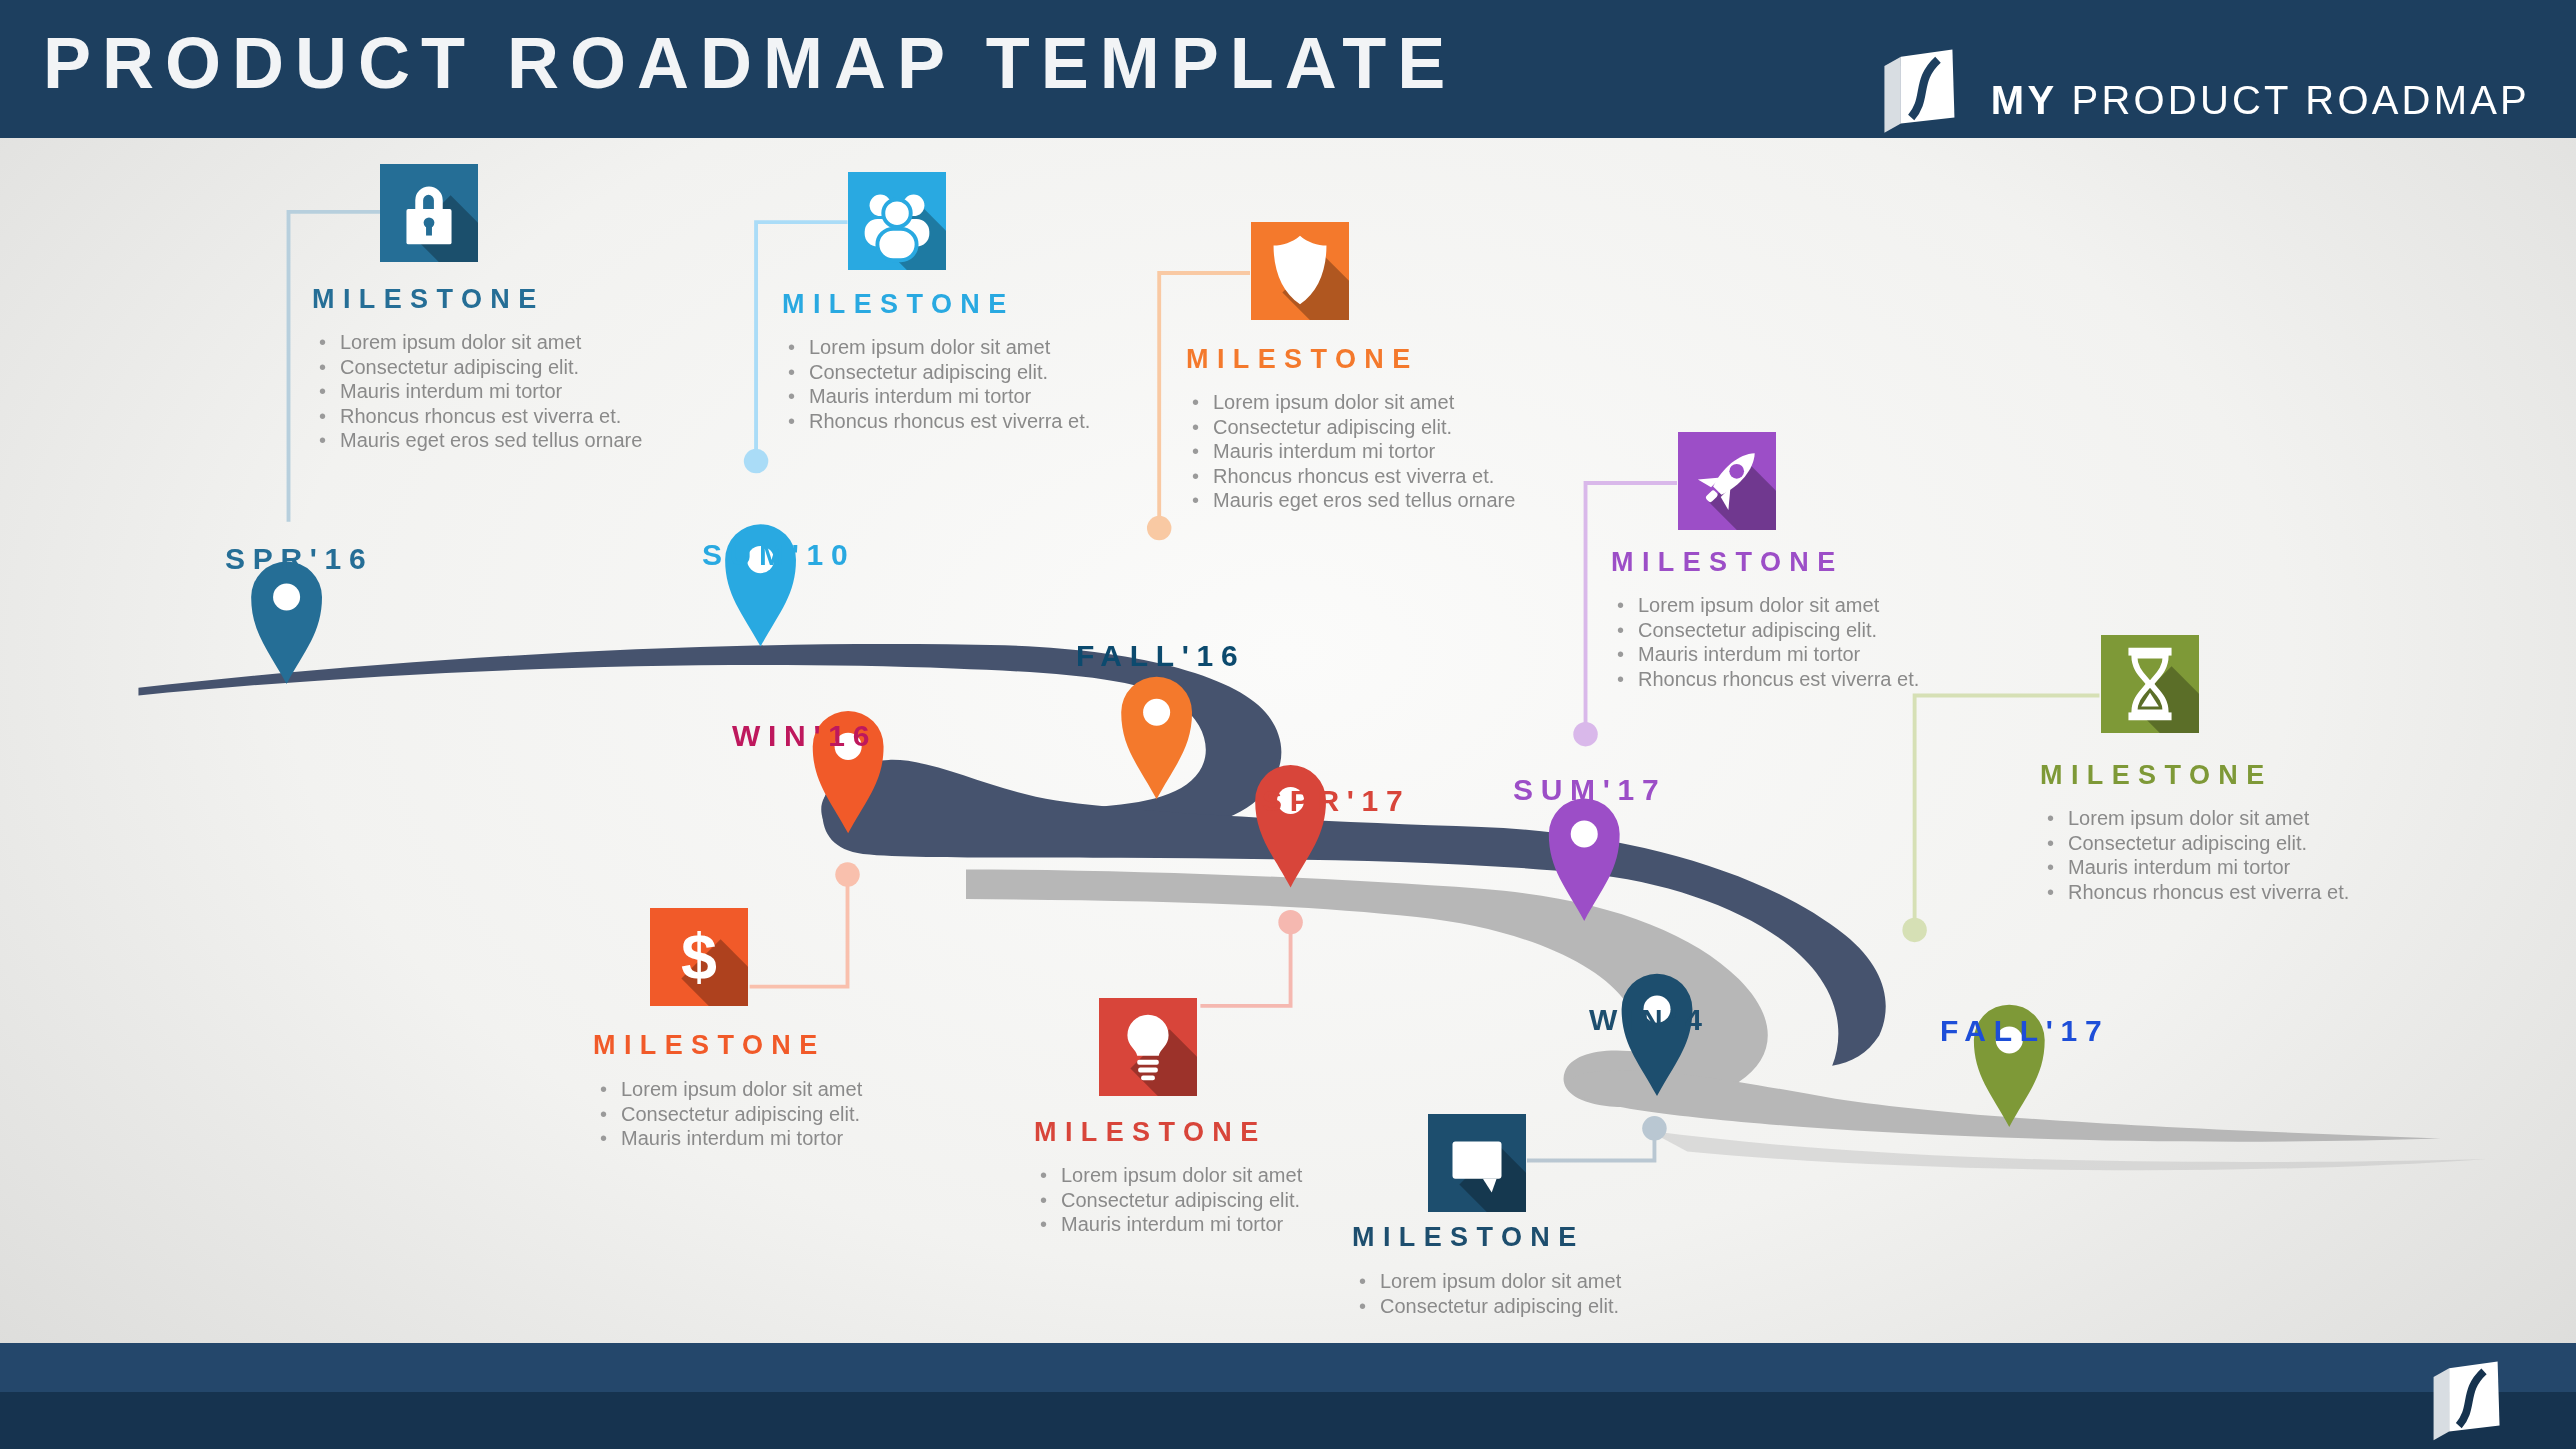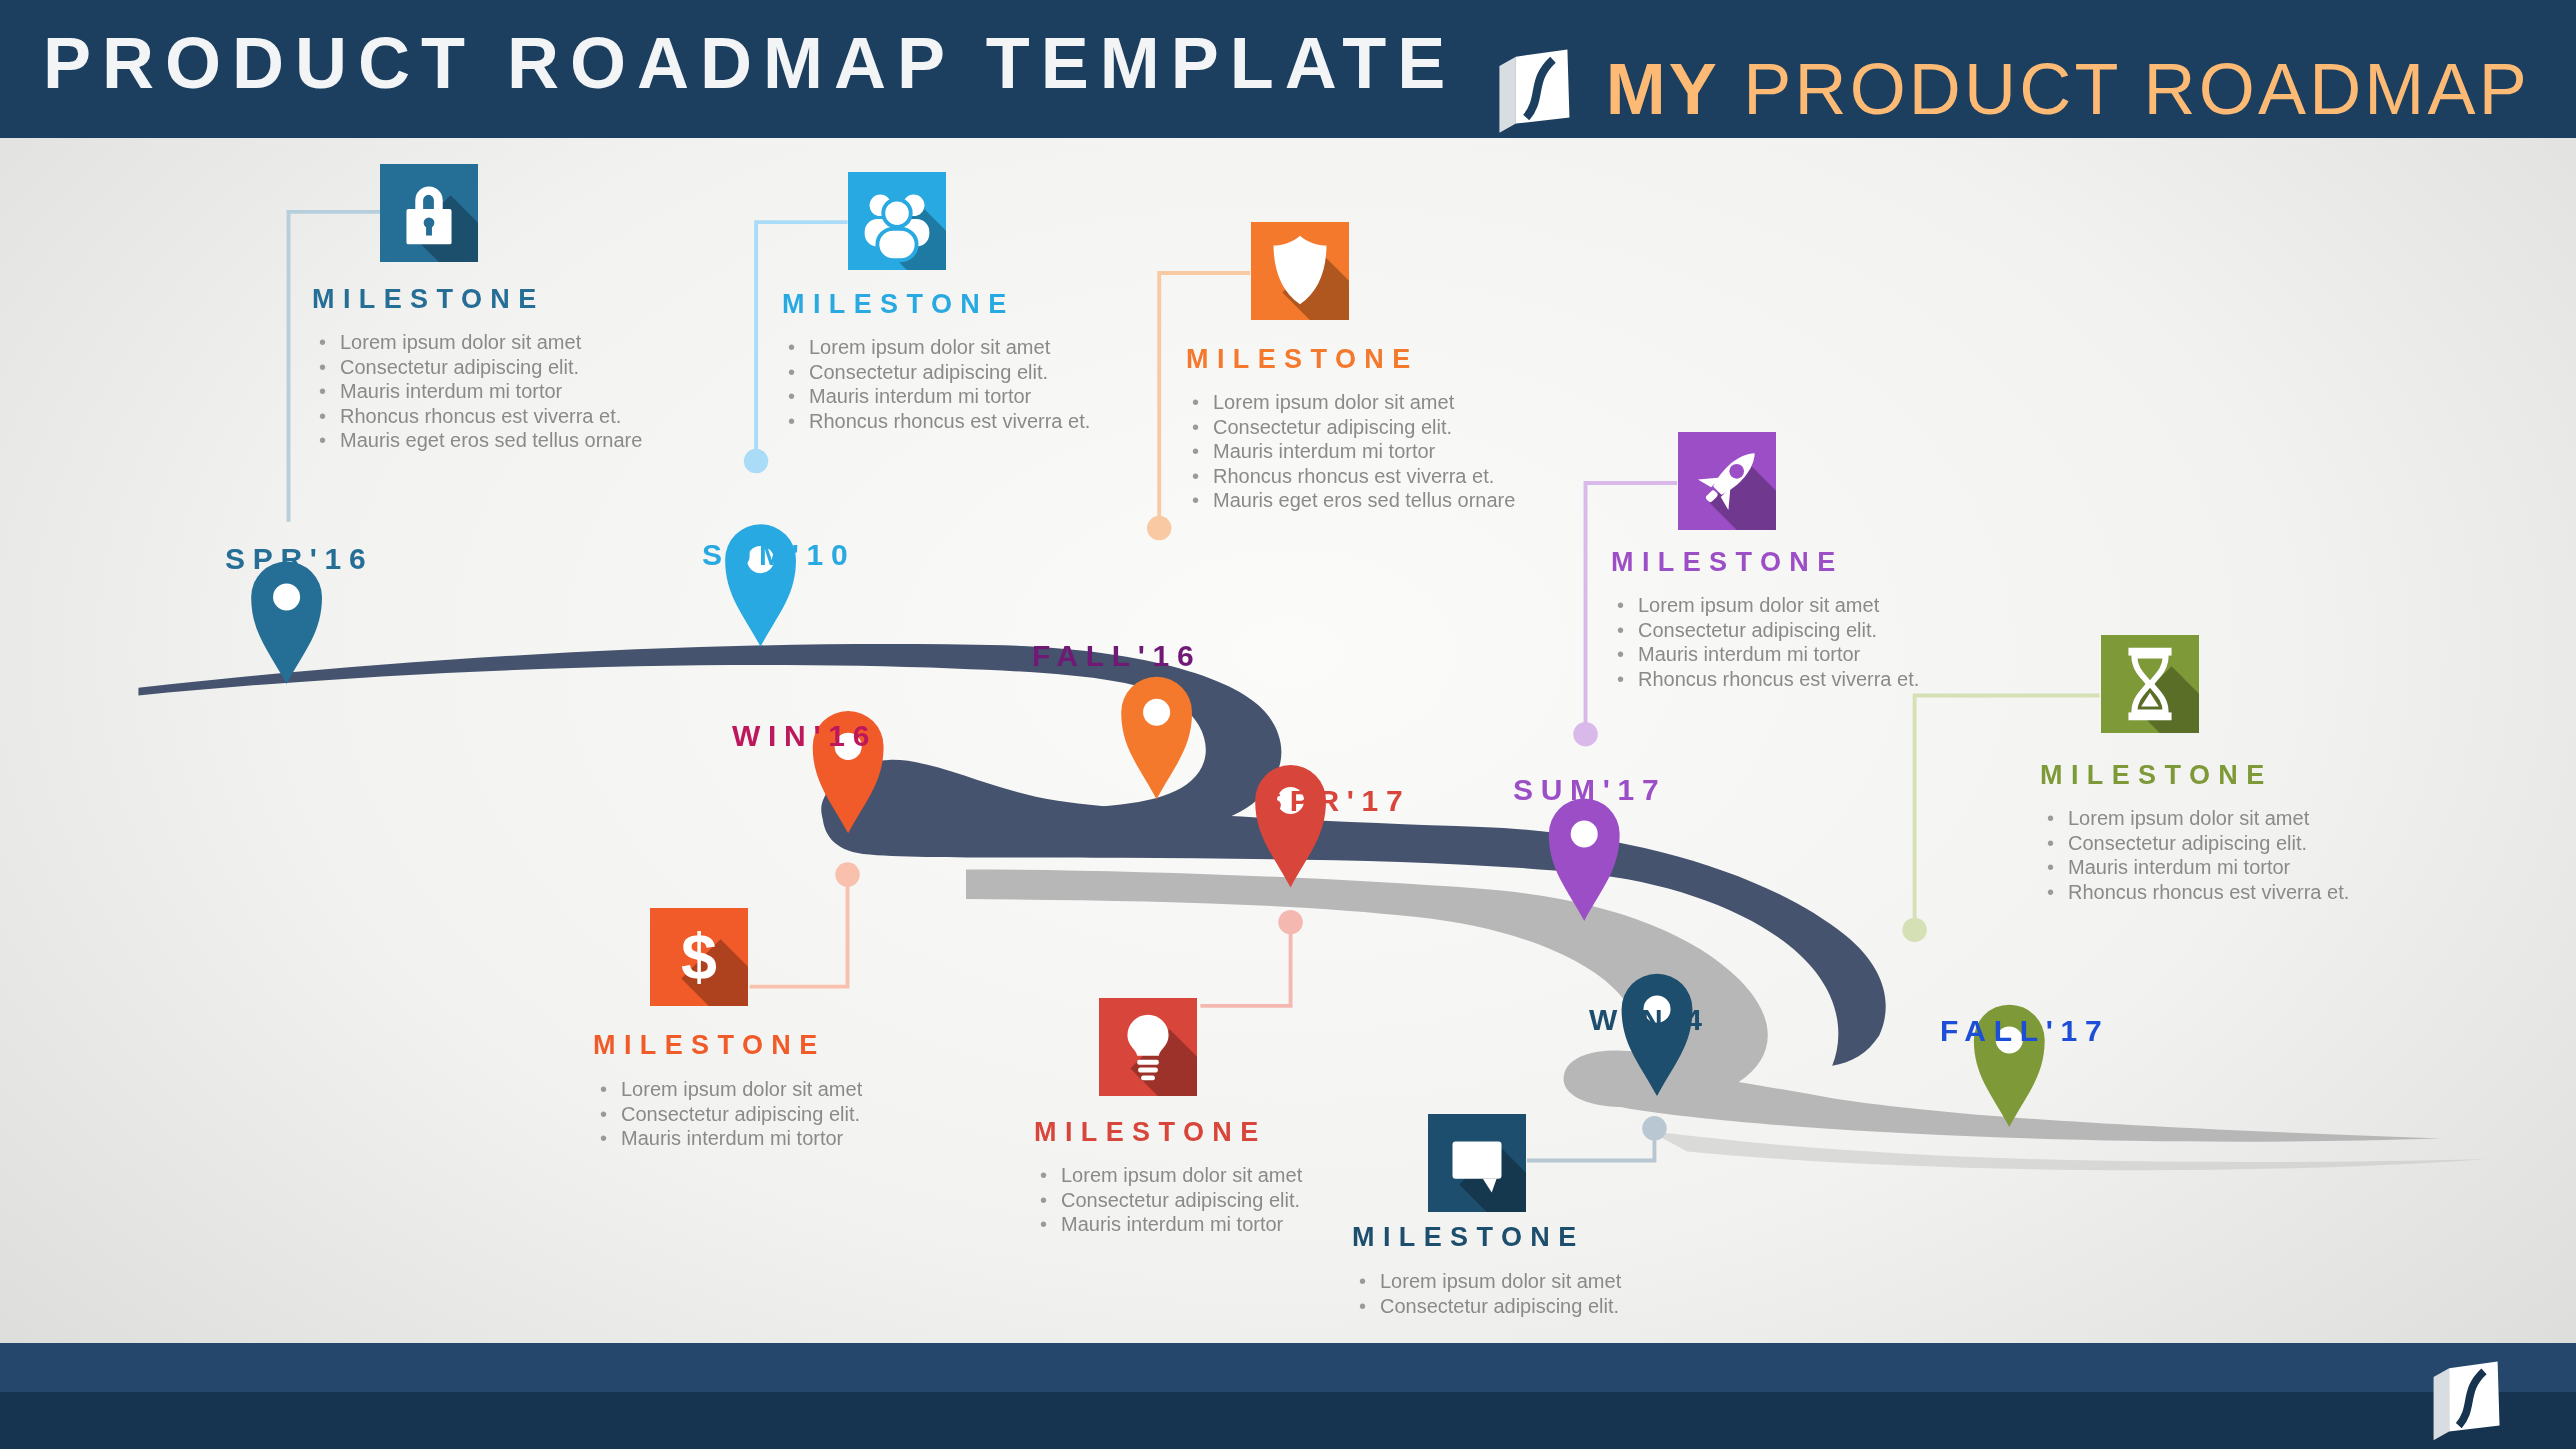--- a/index.html
+++ b/index.html
@@ -4,21 +4,21 @@
 <style>
   html,body{margin:0;padding:0;}
   body{width:2576px;height:1449px;position:relative;font-family:"Liberation Sans",sans-serif;overflow:hidden;
        background:radial-gradient(ellipse at 50% 45%, #fbfbfa 0%, #f2f2f0 55%, #dadad8 100%);}
   .abs{position:absolute;}
   
   #header-bar{left:0;top:0;width:2576px;height:138px;background:#1d3f5f;}
   #footer-bar{left:0;top:1343px;width:2576px;height:106px;
       background:linear-gradient(180deg,#24476b 0%,#24476b 46%,#16334f 46%,#16334f 100%);}
   #page-title{left:43px;top:22px;color:#f2f4f6;font-size:72px;font-weight:700;letter-spacing:11px;white-space:nowrap;}
-  #brand{top:35px;right:46px;color:#fdba74;font-size:72px;letter-spacing:3.2px;white-space:nowrap;}
+  #brand{top:35px;right:46px;color:#ffffff;font-size:40px;letter-spacing:3.2px;white-space:nowrap;}
   #brand b{font-weight:700;}
   #brand span.rest{font-weight:400;}
   
   .season-label{font-size:30px;font-weight:700;letter-spacing:7.7px;white-space:nowrap;margin-top:45px;}
   
   .ms-head{font-size:27px;font-weight:700;letter-spacing:8.4px;white-space:nowrap;}
   .ms-bullets{color:#8a8a8a;font-size:20px;line-height:24.5px;white-space:nowrap;}
   .ms-bullets .row{display:flex;}
   .ms-bullets .dot{width:21px;color:#9a9a9a;}
   .icon-box{width:98px;height:98px;}
@@ -166,21 +166,21 @@
     </div>
     <div class="row">
       <span class="dot">•</span>
       <span>Mauris interdum mi tortor</span>
     </div>
     <div class="row">
       <span class="dot">•</span>
       <span>Rhoncus rhoncus est viverra et.</span>
     </div>
   </div>
-<div class="abs season-label" style="left: 1032px; top: 594px; color: #701a75;">FALL'16</div>
+<div class="abs season-label" style="left: 1076px; top: 594px; color: #0c4a6e;">FALL'16</div>
 <div class="abs icon-box" style="left: 1251px; top: 222px;">
     <svg width="98" height="98" viewBox="0 0 100 100">
      <rect x="0" y="0" width="100" height="100" fill="#f4792c"></rect>
      <polygon points="32,72 72,32 100,60 100,100 60,100" fill="rgb(176,87,32)"></polygon>
      <path d="M50 14 C58 21 68 24 77 24 C77 50 68 72 50 84 C32 72 23 50 23 24 C32 24 42 21 50 14 Z" fill="#fff"></path>
    </svg>
   </div>
 <div class="abs ms-head" style="left: 1186px; top: 344px; color: rgb(244, 121, 44);">MILESTONE</div>
 <div class="abs ms-bullets" style="left: 1192px; top: 390px;">
     <div class="row">

